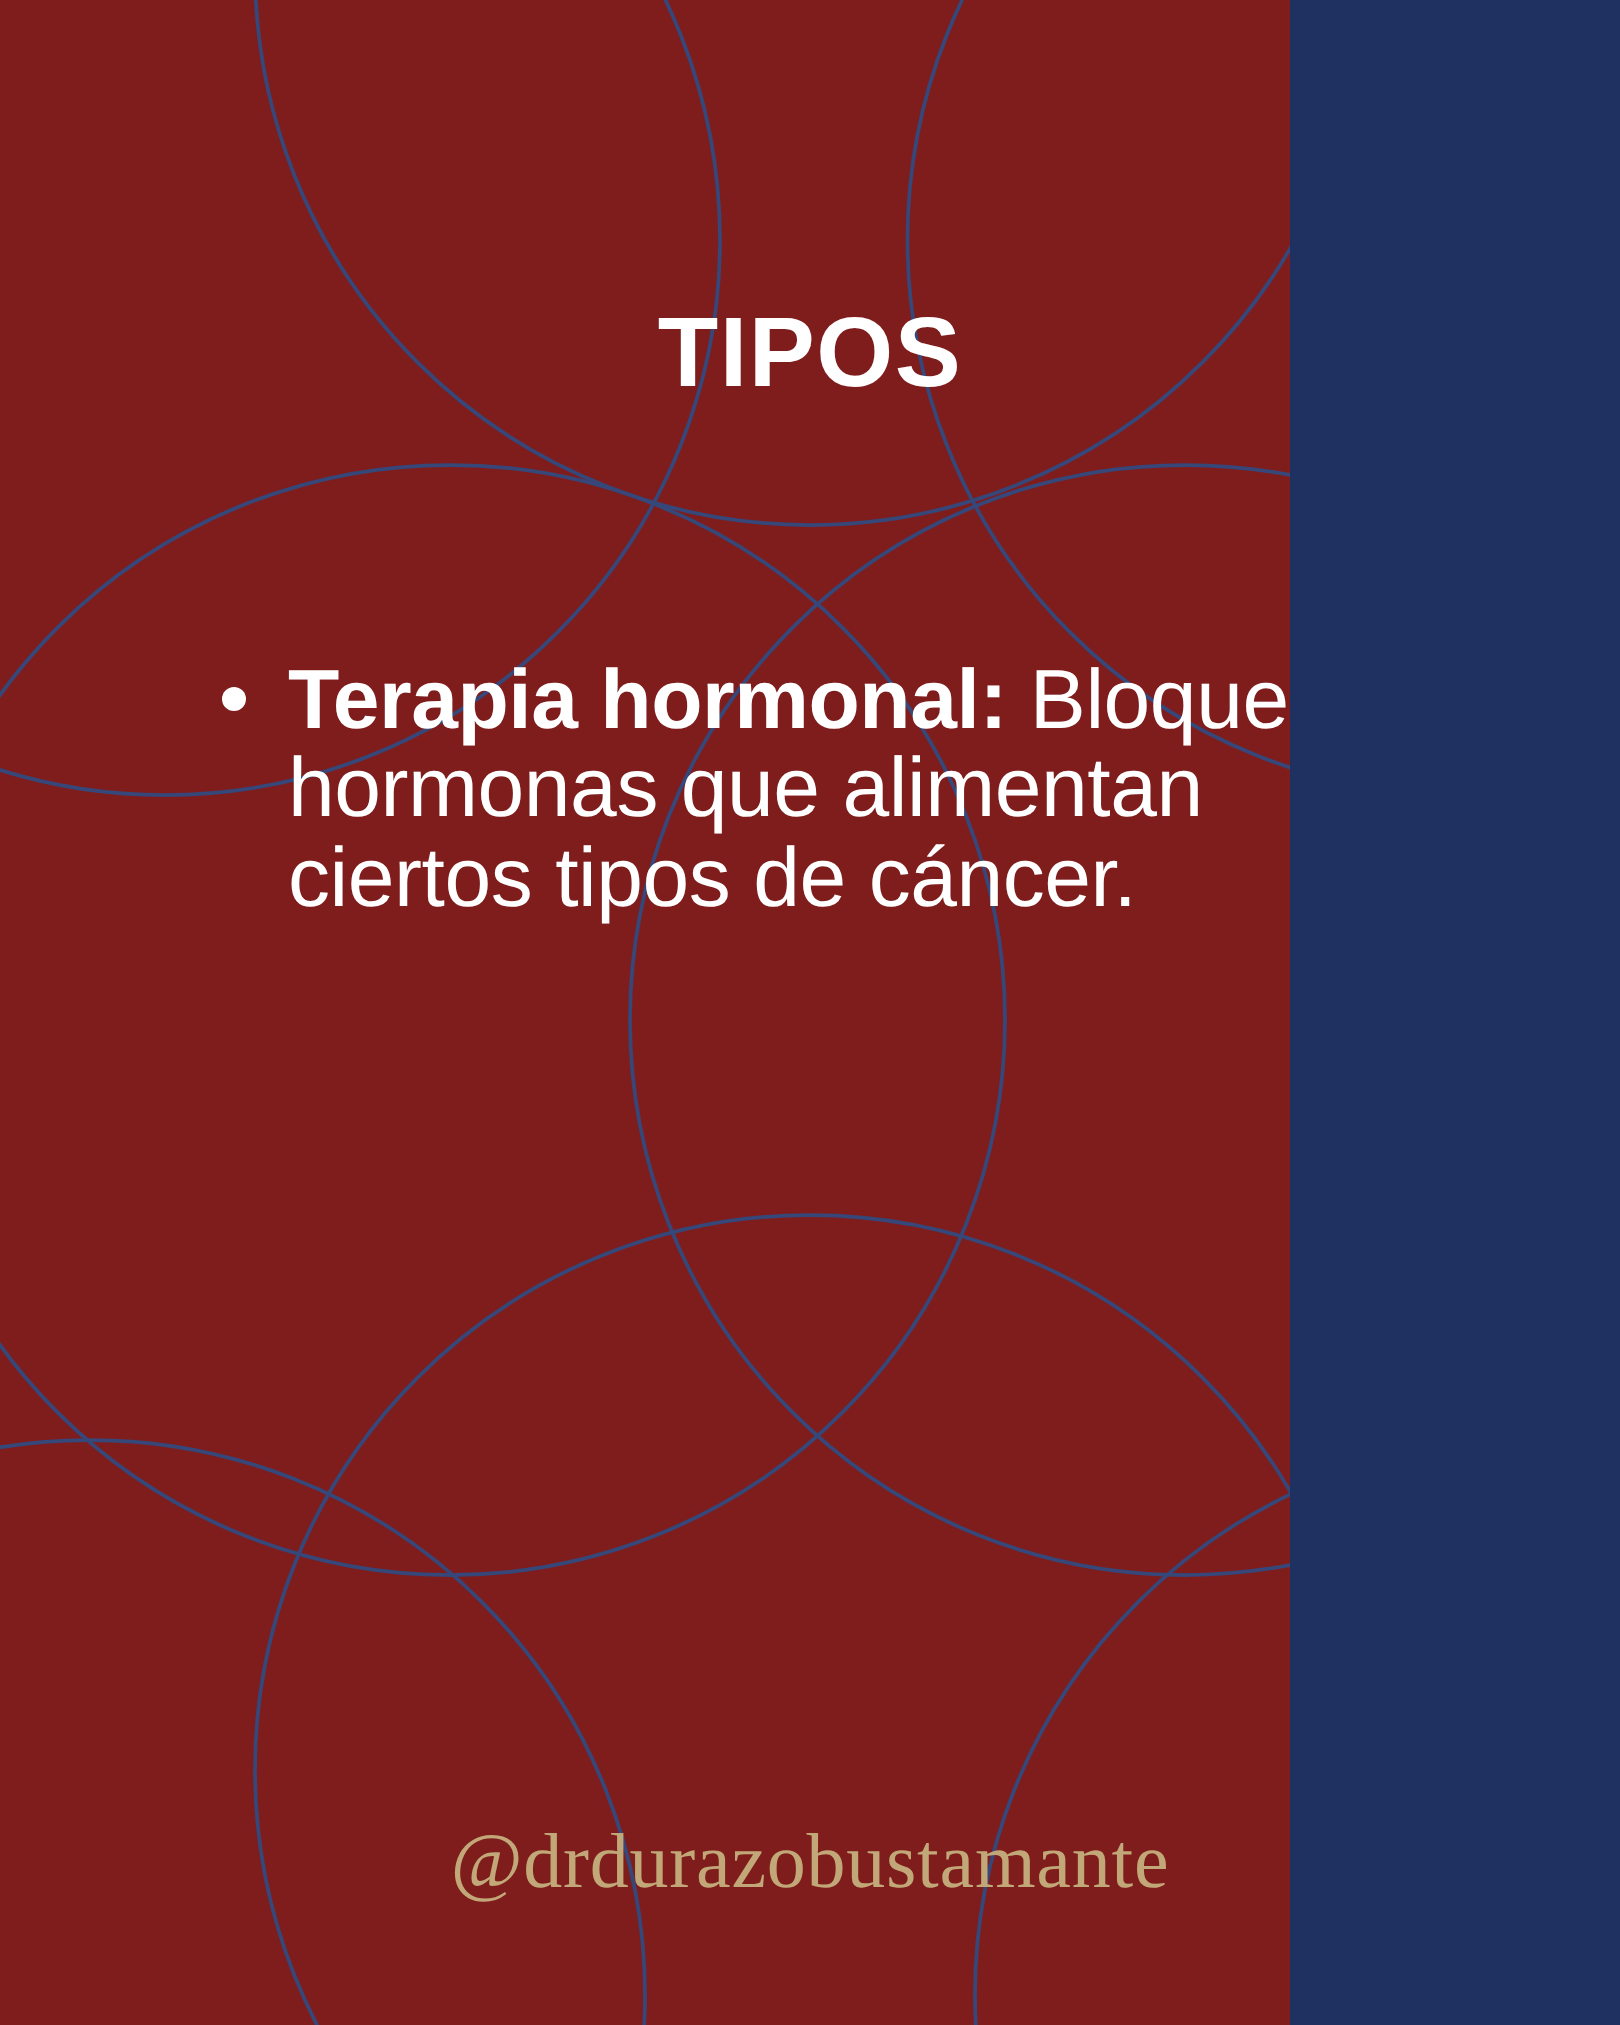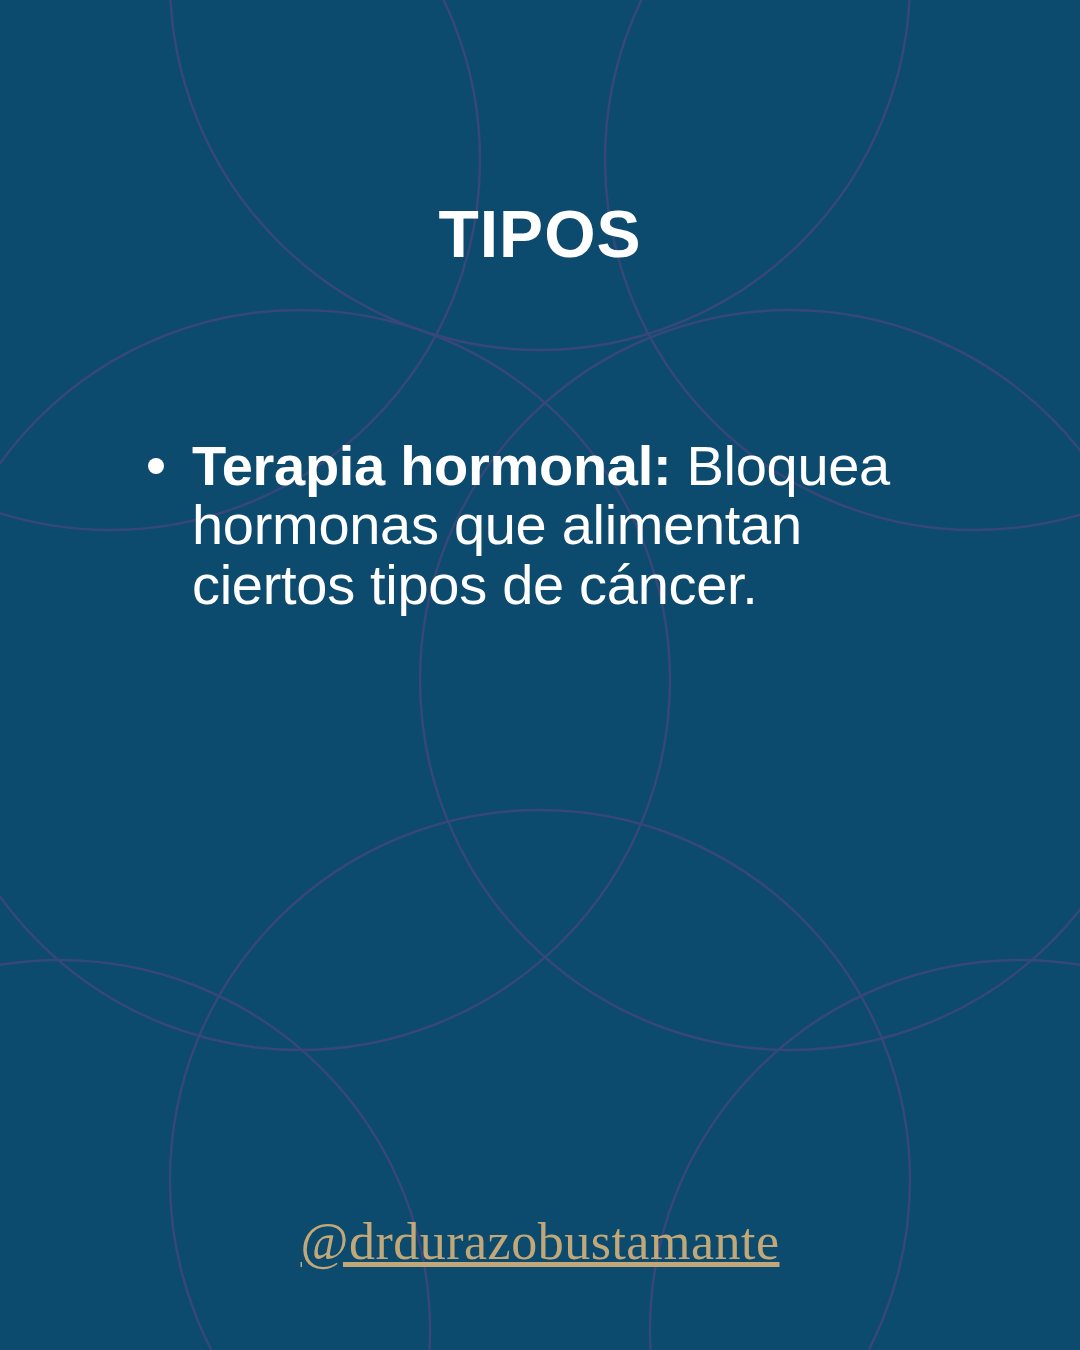--- a/index.html
+++ b/index.html
@@ -8,23 +8,23 @@
   }
   body {
     width: 1080px;
     height: 1350px;
     overflow: hidden;
     font-family: "Liberation Sans", sans-serif;
     background: #1e3160;
   }
   .slide {
     position: relative;
-    width: 1080px;
+    width: 860px;
     height: 1350px;
-    background: #0c4a6e;
+    background: #7f1d1d;
     overflow: hidden;
   }
   
   .bg-circles {
     position: absolute;
     inset: 0;
     width: 1080px;
     height: 1350px;
     pointer-events: none;
   }
@@ -85,21 +85,20 @@
   .handle {
     position: absolute;
     top: 1212px;
     left: 0;
     width: 1080px;
     text-align: center;
     color: #c2a878;
     font-size: 52px;
     font-family: "Liberation Serif", serif;
     letter-spacing: 0.5px;
-    text-decoration: underline;
   }
 </style>
 </head>
 <body>
 
 <div class="slide">
 
   <svg class="bg-circles" viewBox="0 0 1080 1350" xmlns="http://www.w3.org/2000/svg">
     <circle cx="540" cy="-20" r="370"></circle>
     <circle cx="110" cy="160" r="370"></circle>

